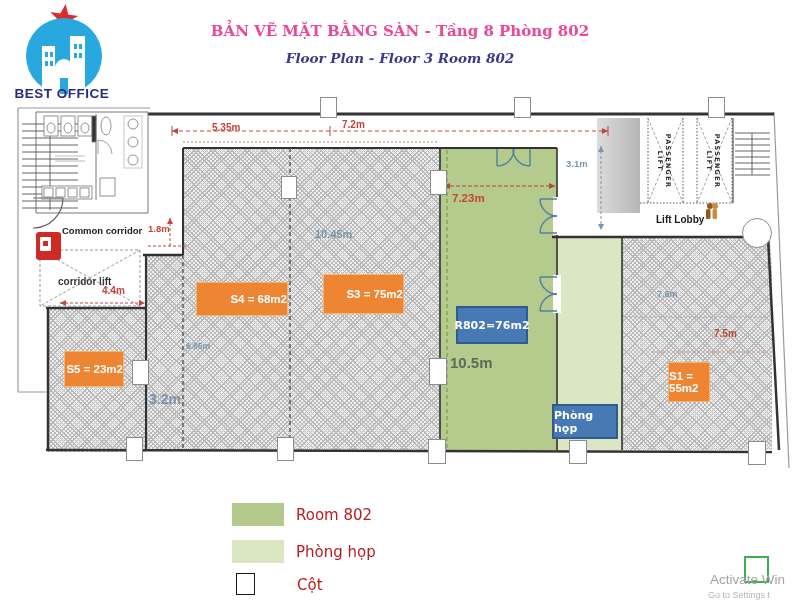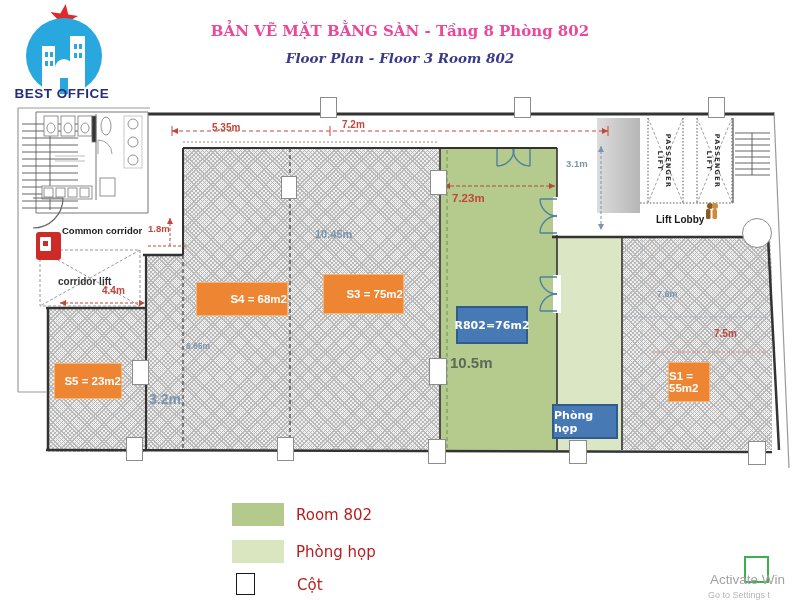--- a/index.html
+++ b/index.html
@@ -207,21 +207,21 @@
     <div class="fire-in"></div>
     <div class="fire-dot"></div>
   </div>
 
   <div class="lbl-o" style="left:196px;top:282px;width:92px;height:34px;">
     <span>S4 = 68m2</span>
     </div>
   <div class="lbl-o" style="left:323px;top:274px;width:81px;height:40px;">
     <span>S3 = 75m2</span>
     </div>
-  <div class="lbl-o" style="left:54px;top:351px;width:68px;height:36px;margin-top:12px;">
+  <div class="lbl-o" style="left:64px;top:351px;width:60px;height:36px;">
     <span>S5 = 23m2</span>
     </div>
   <div class="lbl-o" style="left:668px;top:362px;width:42px;height:40px;">
     <span>S1 = 55m2</span>
     </div>
   <div class="lbl-b" style="left:456px;top:306px;width:72px;height:38px;">
     <span>R802=76m2</span>
     </div>
   <div class="lbl-b" style="left:552px;top:404px;width:66px;height:35px;">
     <span>Phòng họp</span>

